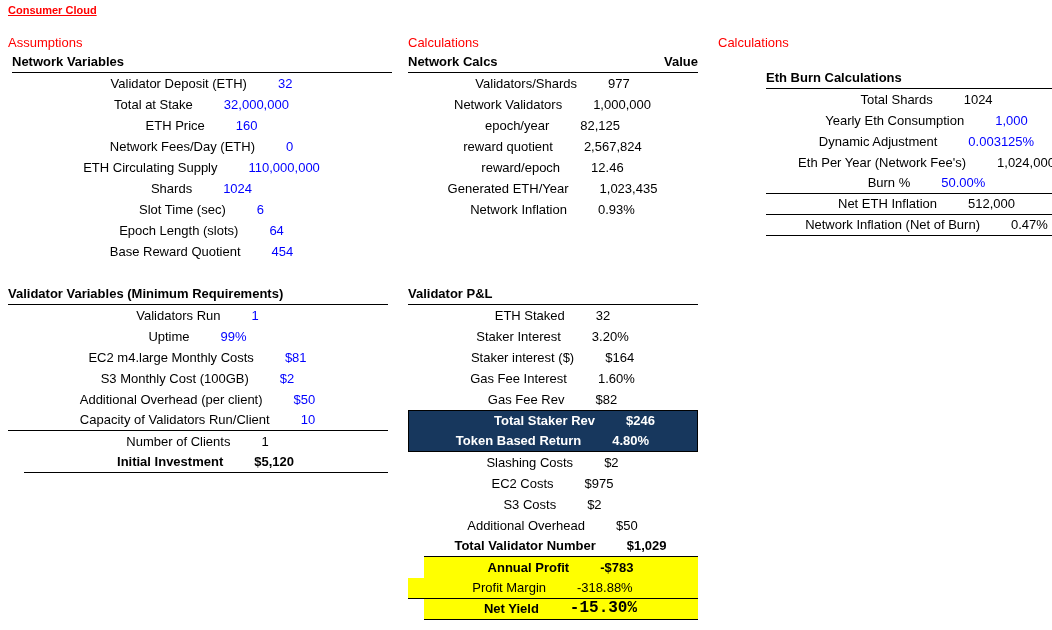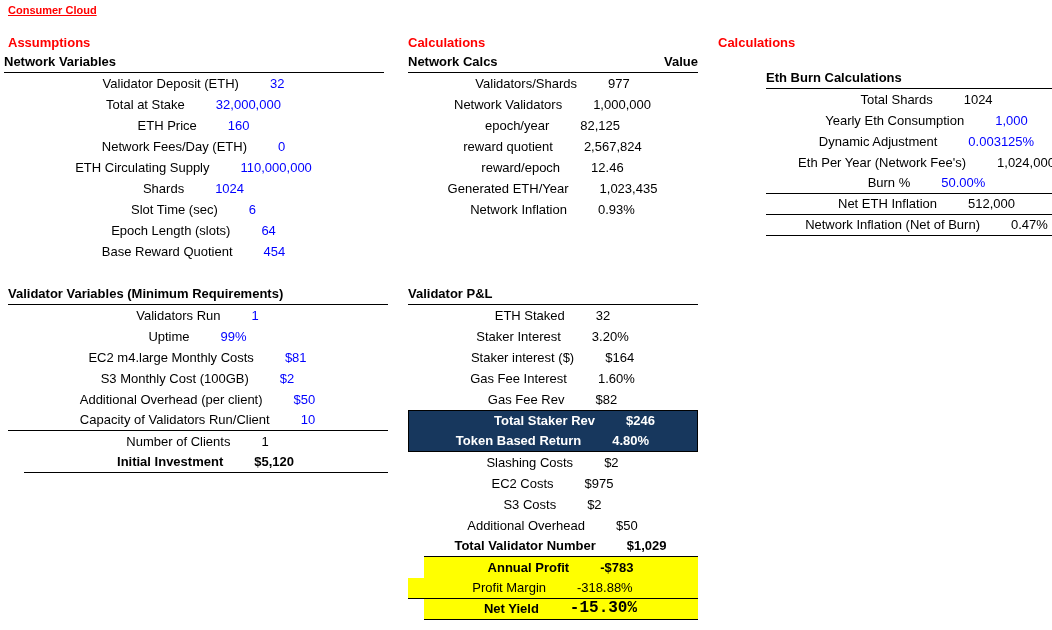--- a/index.html
+++ b/index.html
@@ -9,21 +9,21 @@
     font-family:"Liberation Sans", sans-serif; font-size:13px; color:#000;
     overflow:hidden;
   }
   .page-title {
     position:absolute; left:8px; top:4px;
     font-size:11px; font-weight:bold; color:#ff0000; text-decoration:underline;
     white-space:nowrap;
   }
   .section-heading {
     position:absolute; height:19px; line-height:19px;
-    font-weight:bold; color:#ff0000; white-space:nowrap;
+    font-weight:normal; color:#ff0000; white-space:nowrap;
   }
   .tbl { position:absolute; }
   .t-header {
     display:flex; justify-content:space-between; align-items:flex-end;
     height:21px; line-height:20px; font-weight:bold;
     border-bottom:1.5px solid #000; white-space:nowrap;
   }
   .row {
     display:flex; justify-content:center;
     height:21px; line-height:21px; white-space:nowrap;gap:31px;
@@ -40,21 +40,21 @@
   .row.navy-top { border-top:1px solid #000; line-height:19px;padding-left:44px; }
   .row.navy-bot { border-bottom:1px solid #000; line-height:19px; }
   .row.yellow { background:#ffff00; }
   .row.mono .val {
     font-family:"Liberation Mono", monospace; font-weight:bold; font-size:16px;
   }
   
   #heading-assumptions { left:8px;   top:33px; }
   #heading-calcs-mid   { left:408px; top:33px; }
   #heading-calcs-right { left:718px; top:33px; }
-  #tbl-network-variables  { left:4px;   top:52px;  width:380px; }
+  #tbl-network-variables  { left:12px;   top:52px;  width:380px; }
   #tbl-network-calcs      { left:408px; top:52px;  width:290px; }
   #tbl-eth-burn           { left:718px; top:68px;  width:322px;margin-left:48px; }
   #tbl-validator-variables{ left:8px;   top:284px; width:380px; }
   #tbl-validator-pl       { left:408px; top:284px; width:290px; }
 </style>
 </head>
 <body>
 
 <div class="sheet">
 

